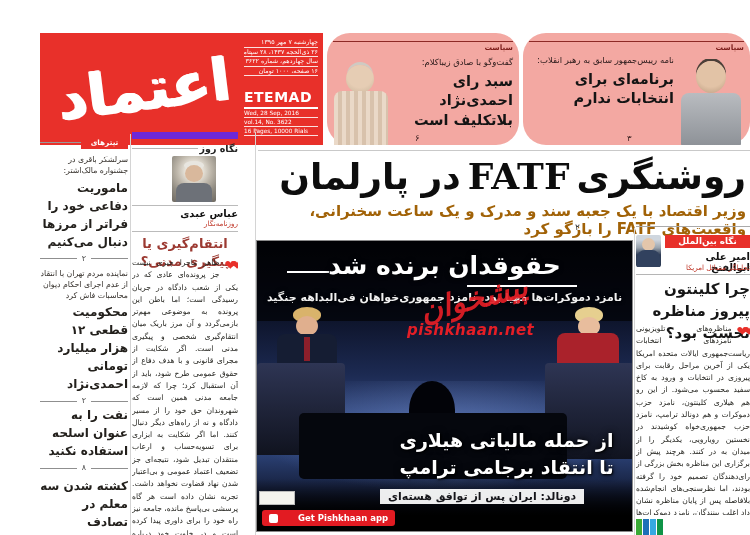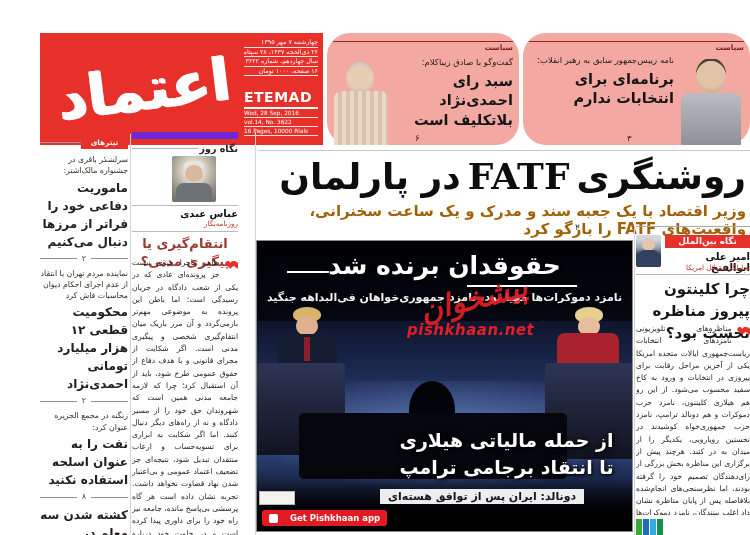--- a/index.html
+++ b/index.html
@@ -60,21 +60,21 @@
              font-style:italic;transform:rotate(-14deg);}
   .wm-url{left:150px;top:80px;color:#e41e26;font-size:15px;font-weight:bold;font-style:italic;
           letter-spacing:.5px;}
   .attack{right:8px;top:186px;width:235px;text-align:center;color:#fff;font-weight:bold;
           font-size:19px;line-height:1.4;text-shadow:0 0 7px #000,1px 1px 2px #000;}
   .cap-wrap{right:2px;top:244px;width:250px;text-align:left;}
   .cap-line{display:inline-block;background:rgba(255,255,255,.93);color:#15151a;font-weight:bold;
             font-size:11px;padding:1px 8px;margin-top:3px;}
   .sticker{left:2px;bottom:26px;width:34px;height:12px;background:#f4f3ee;border:1px solid #bbb;}
   .badge{left:5px;bottom:5px;background:#e21b22;color:#fff;font-size:8.5px;font-weight:bold;
-         padding:3px 7px;border-radius:3px;display:flex;align-items:center;gap:12px;}
+         padding:3px 7px;border-radius:3px;display:flex;align-items:center;gap:20px;}
   .badge-ic{width:9px;height:9px;background:#fff;border-radius:2px;display:inline-block;}
   
   .hearts{float:right;color:#e8302a;font-size:14px;letter-spacing:-5px;line-height:1;
           margin:1px 0 0 5px;}
   .body-txt{font-size:7.6px;line-height:1.62;text-align:justify;color:#24241f;overflow:hidden;}
   .more{color:#d91f26;font-weight:bold;}
   .col-intl{left:636px;top:226px;width:114px;height:309px;border-top:1px solid #aaa;}
   .intl-photo{left:0;top:8px;width:25px;height:32px;background:linear-gradient(#cfd6de 15%,#9aa4ae 40%,#2e3c55 62%);}
   .intl-label{left:29px;right:0;top:8px;height:13px;background:#e8302a;color:#fff;font-size:8.8px;
               font-weight:bold;text-align:center;line-height:13px;}
@@ -267,21 +267,20 @@
       <div class="s-kicker rtl">نماینده مردم تهران با انتقاد از عدم اجرای احکام دیوان محاسبات فاش کرد</div>
       <div class="s-title rtl">محکومیت قطعی ۱۲ هزار میلیارد تومانی احمدی‌نژاد</div>
       <div class="divider">
           <span class="dl"></span>
           <span class="dn">۲</span>
           <span class="dl"></span>
         </div>
     </div>
 
     <div>
-      <div class="s-kicker rtl">زنگنه در مجمع الجزیره عنوان کرد:</div>
       <div class="s-title rtl">نفت را به عنوان اسلحه استفاده نکنید</div>
       <div class="divider">
           <span class="dl"></span>
           <span class="dn">۸</span>
           <span class="dl"></span>
         </div>
     </div>
 
     <div>
       <div class="s-title rtl" style="margin-top:5px;">کشته شدن سه معلم در تصادف اتوبوس شازند</div>

